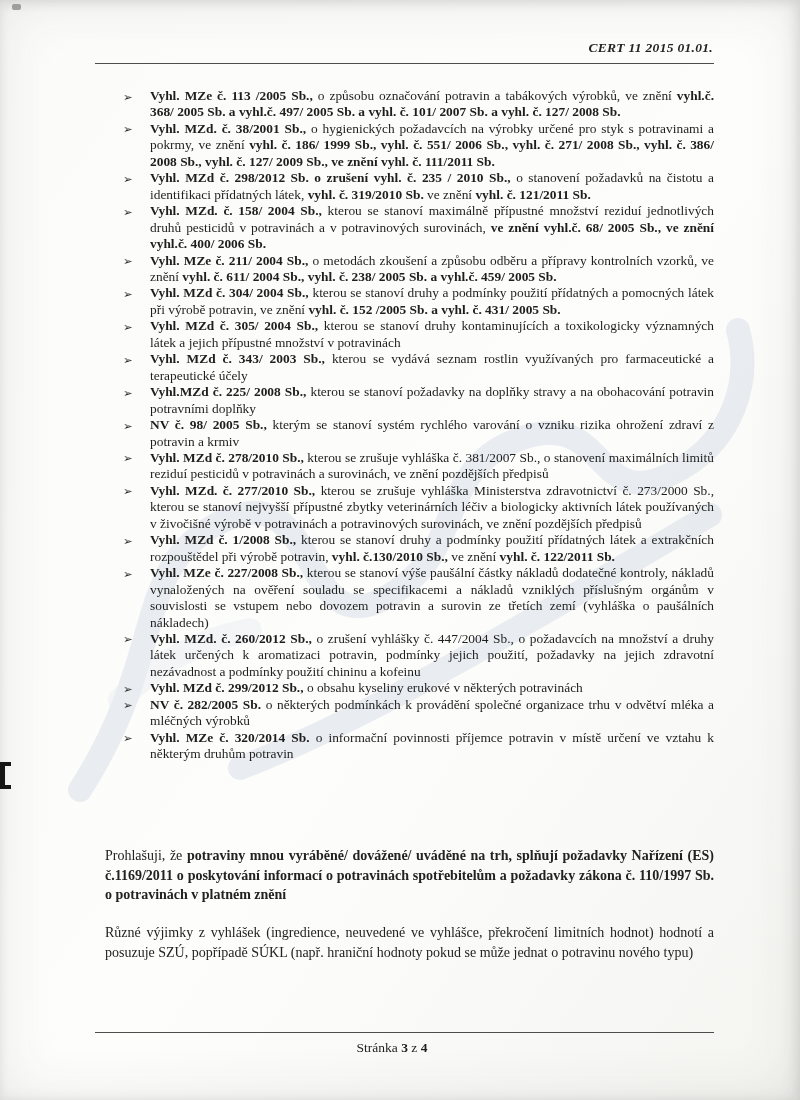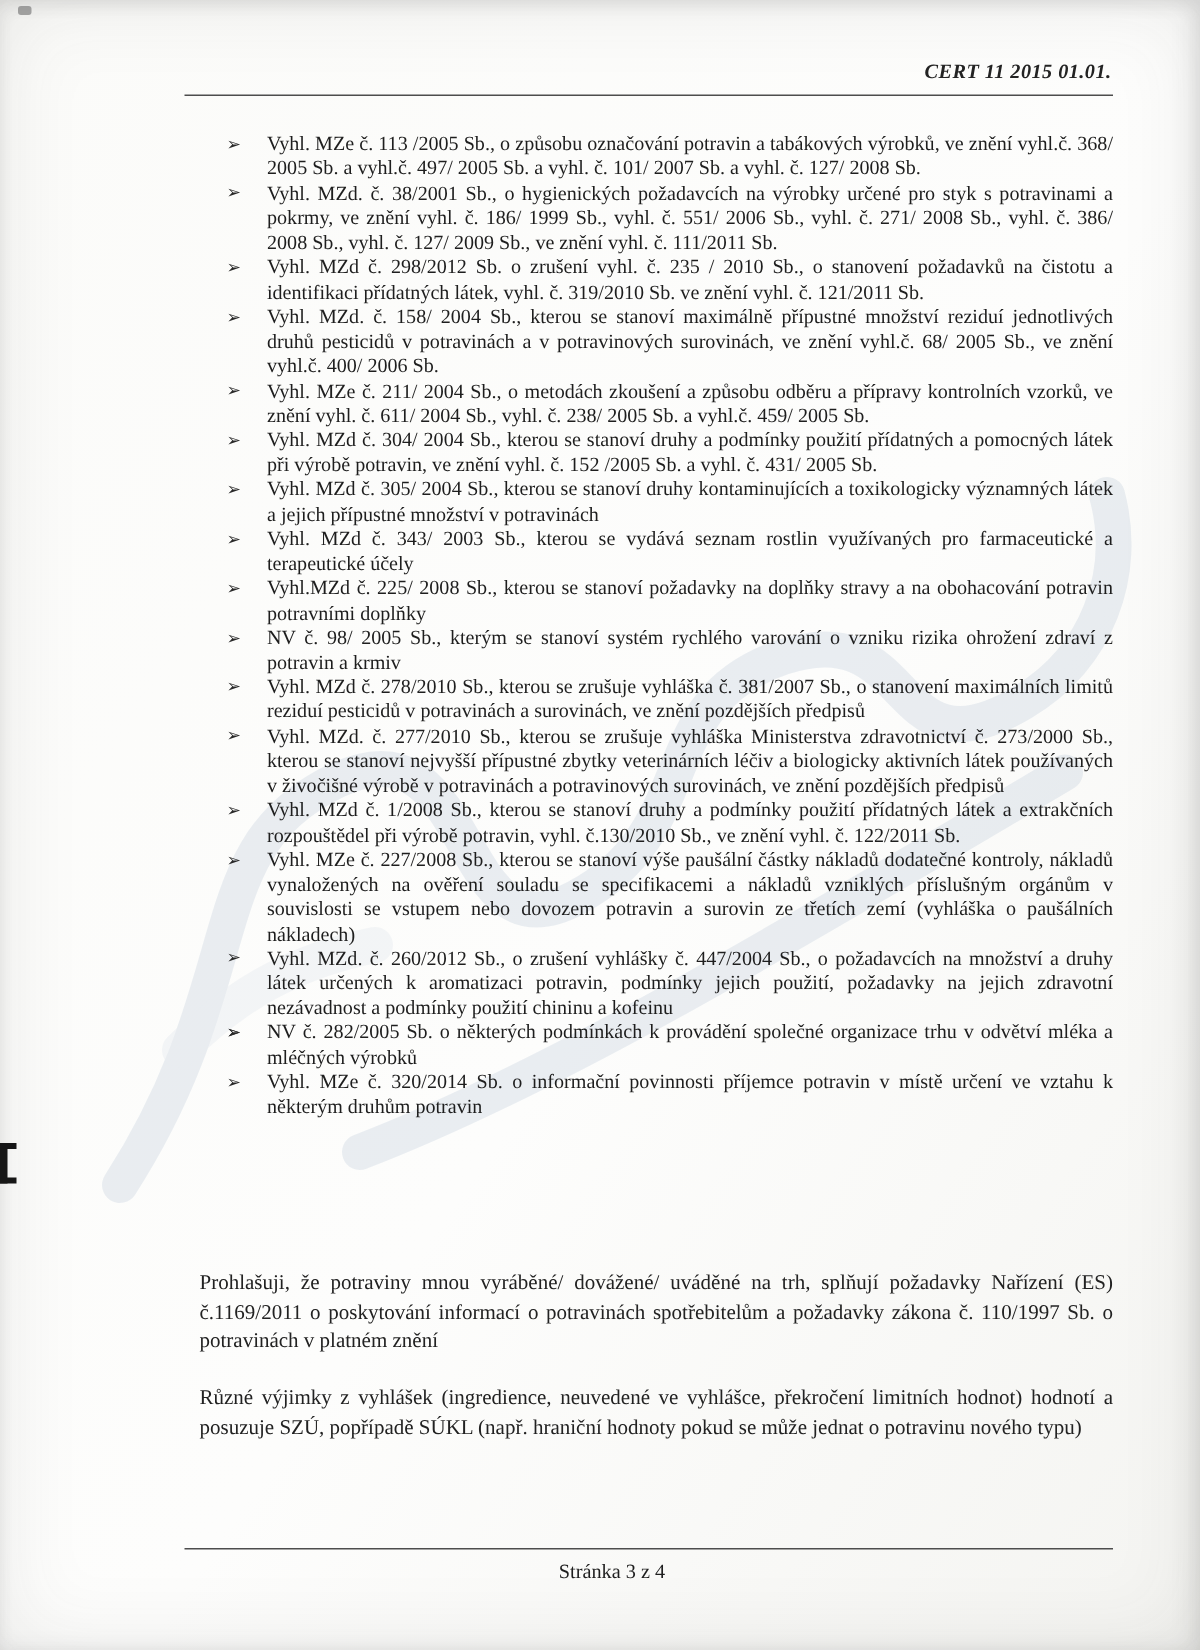--- a/index.html
+++ b/index.html
@@ -2,49 +2,48 @@
 <html><head>
 <meta charset="utf-8">
 <style>
   * { margin:0; padding:0; box-sizing:border-box; }
   html,body { width:800px; height:1100px; }
   body { background:#dcdcda; font-family:"Liberation Serif", serif; }
   .sheet {
     position:relative; width:800px; height:1100px; overflow:hidden;
     background:linear-gradient(125deg,#fbfbf9 0%,#fdfdfc 55%,#f4f4f1 100%);
     color:#1c1c1c;
-    padding-left:28px;
   }
   .sheet::after{
     content:""; position:absolute; inset:0; pointer-events:none;
     box-shadow: inset 0 0 55px rgba(60,60,60,0.10), inset -6px 0 14px rgba(80,80,80,0.10), inset 0 4px 10px rgba(80,80,80,0.08);
   }
   .content { position:relative; z-index:2; }
   .watermark { position:absolute; z-index:1; left:0; top:0; pointer-events:none; }
   .header {
     position:absolute; top:40px; left:95px; width:618px;
     text-align:right; font-weight:bold; font-style:italic;
     font-size:13.5px; letter-spacing:0.3px; color:#232323;
   }
   .header-rule { position:absolute; top:63px; left:95px; width:619px; border-top:1.5px solid #4d4d4d; }
   .list {
     position:absolute; top:88px; left:122px; width:592px;
     font-size:13.4px; line-height:16.45px; text-align:justify; color:#1e1e1e;
   }
   .li { position:relative; padding-left:28px; }
   .bullet { position:absolute; left:1px; top:0.5px; font-size:11.5px; color:#2a2a2a; }
-  .b { font-weight:normal; }
+  .b { font-weight:bold; }
   .para {
     position:absolute; left:105px; width:609px;
     font-size:14px; line-height:19.5px; text-align:justify; color:#222;
   }
   .para-1 { top:846px; }
   .para-2 { top:923px; }
   .footer-rule { position:absolute; top:1032px; left:95px; width:619px; border-top:1.5px solid #4d4d4d; }
-  .footer { position:absolute; top:1040px; left:4px; width:752px; text-align:center; font-size:13.5px; color:#1e1e1e; }
+  .footer { position:absolute; top:1040px; left:16px; width:752px; text-align:center; font-size:13.5px; color:#1e1e1e; }
   .artifact-left {
     position:absolute; left:0; top:762px; width:11px; height:27px; z-index:3;
     border-top:4px solid #161616; border-bottom:4px solid #161616; border-left:5px solid #161616;
   }
   .speck { position:absolute; left:12px; top:4px; width:9px; height:6px; background:#777; border-radius:2px; opacity:.65; z-index:3; }
 </style>
 </head>
 <body>
 
 <div class="sheet">
@@ -74,21 +73,21 @@
         <div class="li"><span class="bullet">➢</span><span><span class="b">Vyhl. MZd č. 304/ 2004 Sb.,</span><span> kterou se stanoví druhy a podmínky použití přídatných a pomocných látek při výrobě potravin, ve znění </span><span class="b">vyhl. č. 152 /2005 Sb. a vyhl. č. 431/ 2005 Sb.</span></span></div>
         <div class="li"><span class="bullet">➢</span><span><span class="b">Vyhl. MZd č. 305/ 2004 Sb.,</span><span> kterou se stanoví druhy kontaminujících a toxikologicky významných látek a jejich přípustné množství v potravinách</span></span></div>
         <div class="li"><span class="bullet">➢</span><span><span class="b">Vyhl. MZd č. 343/ 2003 Sb.,</span><span> kterou se vydává seznam rostlin využívaných pro farmaceutické a terapeutické účely</span></span></div>
         <div class="li"><span class="bullet">➢</span><span><span class="b">Vyhl.MZd č. 225/ 2008 Sb.,</span><span> kterou se stanoví požadavky na doplňky stravy a na obohacování potravin potravními doplňky</span></span></div>
         <div class="li"><span class="bullet">➢</span><span><span class="b">NV č. 98/ 2005 Sb.,</span><span> kterým se stanoví systém rychlého varování o vzniku rizika ohrožení zdraví z potravin a krmiv</span></span></div>
         <div class="li"><span class="bullet">➢</span><span><span class="b">Vyhl. MZd č. 278/2010 Sb.,</span><span> kterou se zrušuje vyhláška č. 381/2007 Sb., o stanovení maximálních limitů reziduí pesticidů v potravinách a surovinách, ve znění pozdějších předpisů</span></span></div>
         <div class="li"><span class="bullet">➢</span><span><span class="b">Vyhl. MZd. č. 277/2010 Sb.,</span><span> kterou se zrušuje vyhláška Ministerstva zdravotnictví č. 273/2000 Sb., kterou se stanoví nejvyšší přípustné zbytky veterinárních léčiv a biologicky aktivních látek používaných v živočišné výrobě v potravinách a potravinových surovinách, ve znění pozdějších předpisů</span></span></div>
         <div class="li"><span class="bullet">➢</span><span><span class="b">Vyhl. MZd č. 1/2008 Sb.,</span><span> kterou se stanoví druhy a podmínky použití přídatných látek a extrakčních rozpouštědel při výrobě potravin, </span><span class="b">vyhl. č.130/2010 Sb.,</span><span> ve znění </span><span class="b">vyhl. č. 122/2011 Sb.</span></span></div>
         <div class="li"><span class="bullet">➢</span><span><span class="b">Vyhl. MZe č. 227/2008 Sb.,</span><span> kterou se stanoví výše paušální částky nákladů dodatečné kontroly, nákladů vynaložených na ověření souladu se specifikacemi a nákladů vzniklých příslušným orgánům v souvislosti se vstupem nebo dovozem potravin a surovin ze třetích zemí (vyhláška o paušálních nákladech)</span></span></div>
         <div class="li"><span class="bullet">➢</span><span><span class="b">Vyhl. MZd. č. 260/2012 Sb.,</span><span> o zrušení vyhlášky č. 447/2004 Sb., o požadavcích na množství a druhy látek určených k aromatizaci potravin, podmínky jejich použití, požadavky na jejich zdravotní nezávadnost a podmínky použití chininu a kofeinu</span></span></div>
-        <div class="li"><span class="bullet">➢</span></div>
+        <div class="li"><span class="bullet">➢</span><span><span class="b">Vyhl. MZd č. 299/2012 Sb.,</span><span> o obsahu kyseliny erukové v některých potravinách</span></span></div>
         <div class="li"><span class="bullet">➢</span><span><span class="b">NV č. 282/2005 Sb.</span><span> o některých podmínkách k provádění společné organizace trhu v odvětví mléka a mléčných výrobků</span></span></div>
         <div class="li"><span class="bullet">➢</span><span><span class="b">Vyhl. MZe č. 320/2014 Sb.</span><span> o informační povinnosti příjemce potravin v místě určení ve vztahu k některým druhům potravin</span></span></div>
       </div>
 
     <div class="para para-1"><span>Prohlašuji, že </span><span class="b">potraviny mnou vyráběné/ dovážené/ uváděné na trh, splňují požadavky Nařízení (ES) č.1169/2011 o poskytování informací o potravinách spotřebitelům a požadavky zákona č. 110/1997 Sb. o potravinách v platném znění</span></div>
     <div class="para para-2"><span>Různé výjimky z vyhlášek (ingredience, neuvedené ve vyhlášce, překročení limitních hodnot) hodnotí a posuzuje SZÚ, popřípadě SÚKL (např. hraniční hodnoty pokud se může jednat o potravinu nového typu)</span></div>
 
     <div class="footer-rule"></div>
     <div class="footer">
       <span><span>Stránka </span><span class="b">3</span><span> z </span><span class="b">4</span></span>

